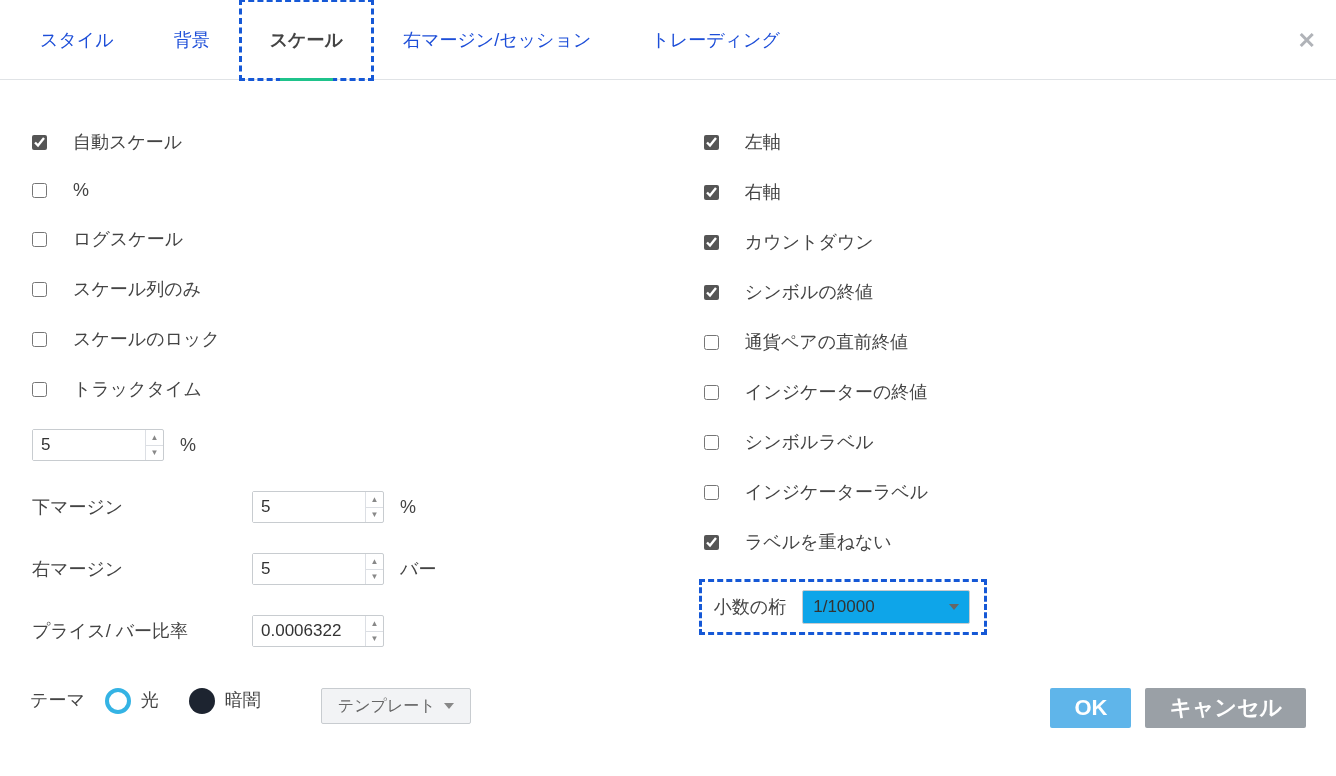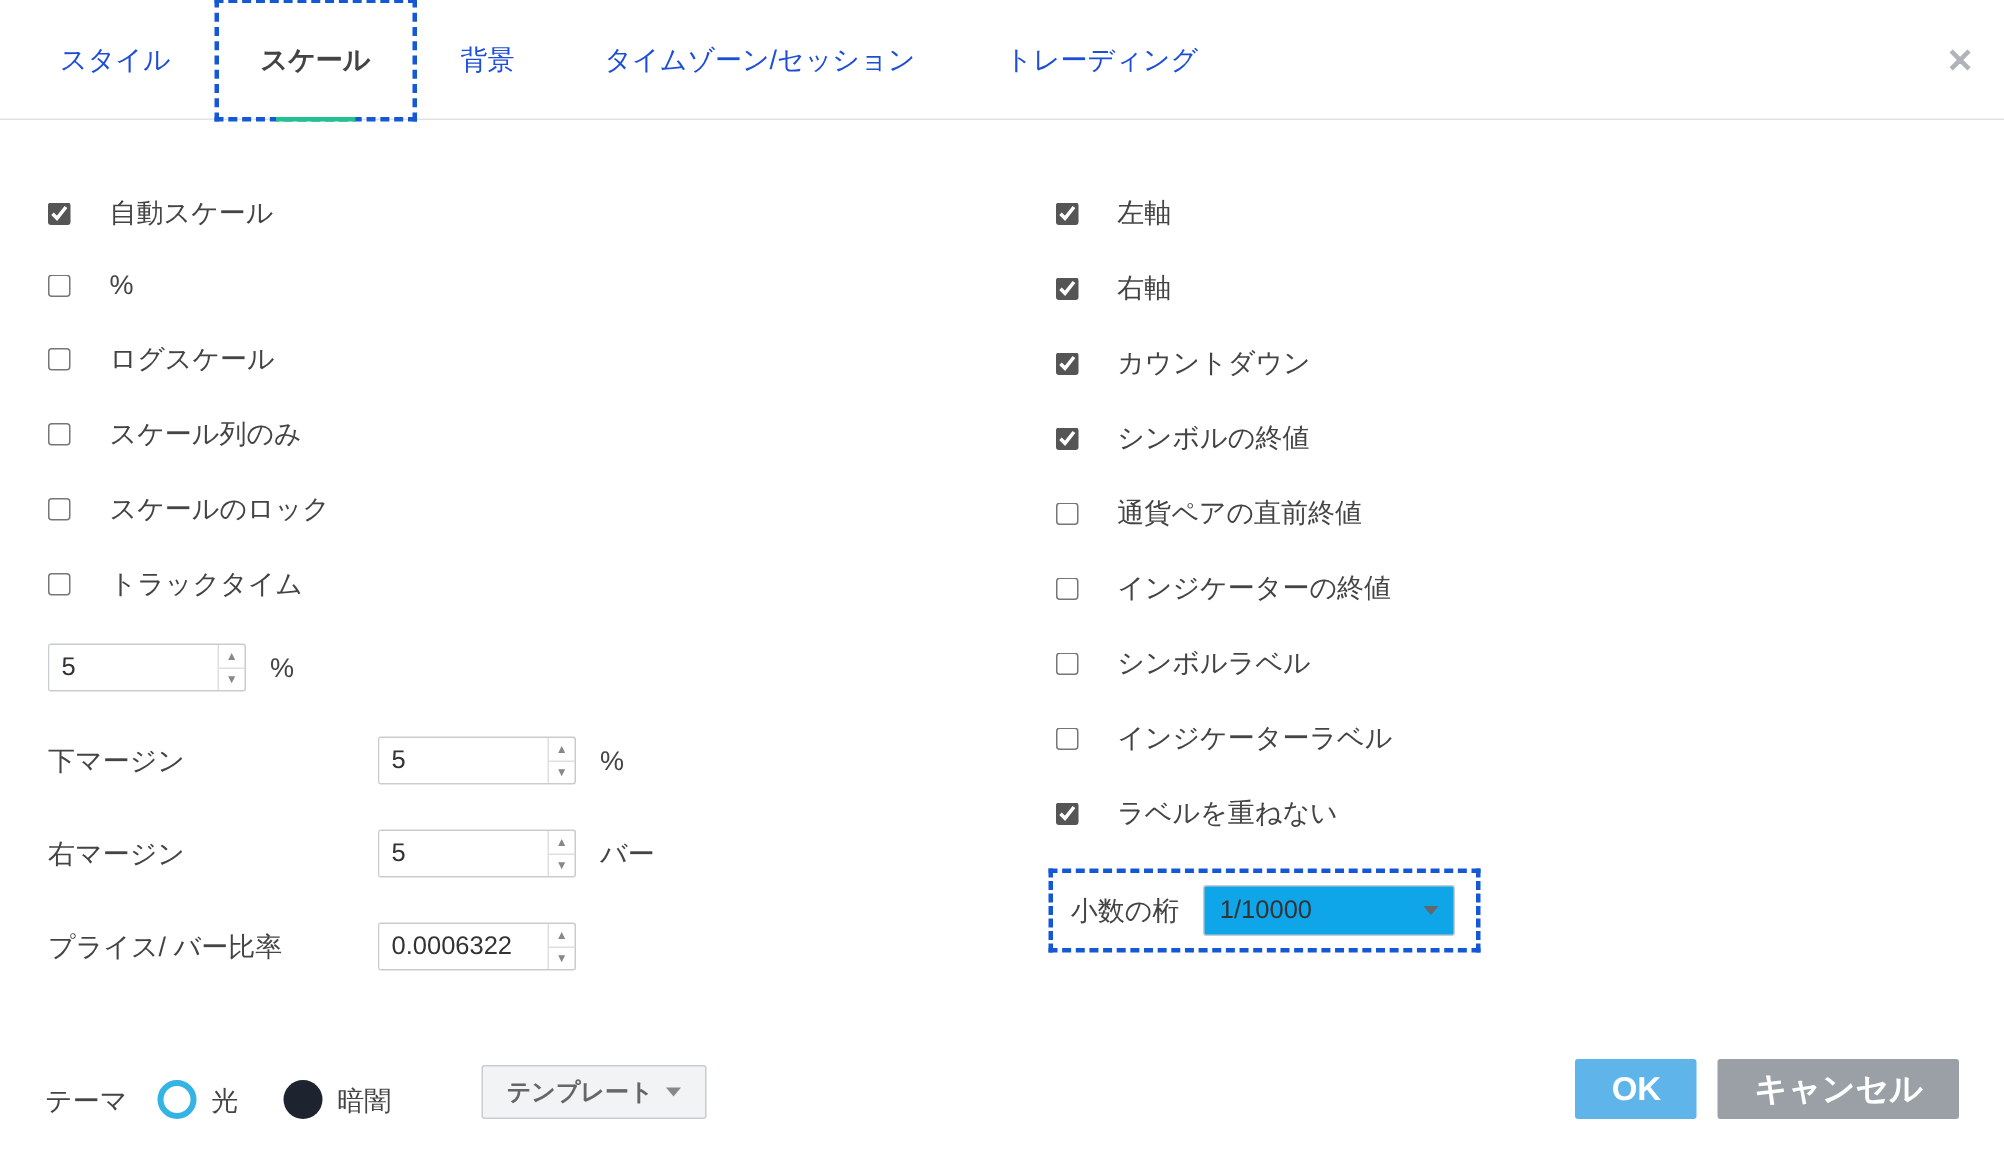--- a/index.html
+++ b/index.html
@@ -157,23 +157,23 @@
 }
 .select .caret {
   width: 0; height: 0;
   border-left: 5px solid transparent;
   border-right: 5px solid transparent;
   border-top: 6px solid #666;
 }
 .footer {
   position: absolute;
   left: 0; right: 0;
-  bottom: 30px;
-  display: flex;
-  align-items: flex-end;
+  bottom: 48px;
+  display: flex;
+  align-items: flex-start;
   padding: 0 30px 0 30px;
 }
 .footer .theme-lbl { font-size: 18px; color: #444; margin-right: 20px; }
 .radio-dot {
   width: 26px; height: 26px;
   border-radius: 50%;
   margin-right: 10px;
   cursor: pointer;
 }
 .radio-light {
@@ -189,21 +189,21 @@
   align-items: center;
   gap: 8px;
   height: 36px;
   padding: 0 16px;
   border: 1px solid #c8ccd0;
   border-radius: 2px;
   background: #f2f3f5;
   color: #666;
   font-size: 16px;
   cursor: pointer;
-  font-weight: 700;
+  font-weight: 400;
   margin-left: 30px;
 }
 .tmpl-btn .caret {
   width: 0; height: 0;
   border-left: 5px solid transparent;
   border-right: 5px solid transparent;
   border-top: 6px solid #888;
 }
 .footer .spacer { flex: 1; }
 .btn {
@@ -218,23 +218,23 @@
   margin-left: 14px;
 }
 .btn-ok { background: #5fb5ea; }
 .btn-cancel { background: #9aa0a6; }
 </style>
 </head>
 <body>
 
 <div class="tabs">
   <div class="tab">スタイル</div>
+  <div class="tab">背景</div>
   <div class="tab active highlighted">スケール</div>
-  <div class="tab">背景</div>
-  <div class="tab">タイムゾーン/セッション</div>
+  <div class="tab">右マージン/セッション</div>
   <div class="tab">トレーディング</div>
   <div class="close-x">✕</div>
 </div>
 
 <div class="content">
   <div class="col col-left">
     <div class="check-row">
         <input type="checkbox" checked="" style="">
         <label>自動スケール</label>
       </div>

